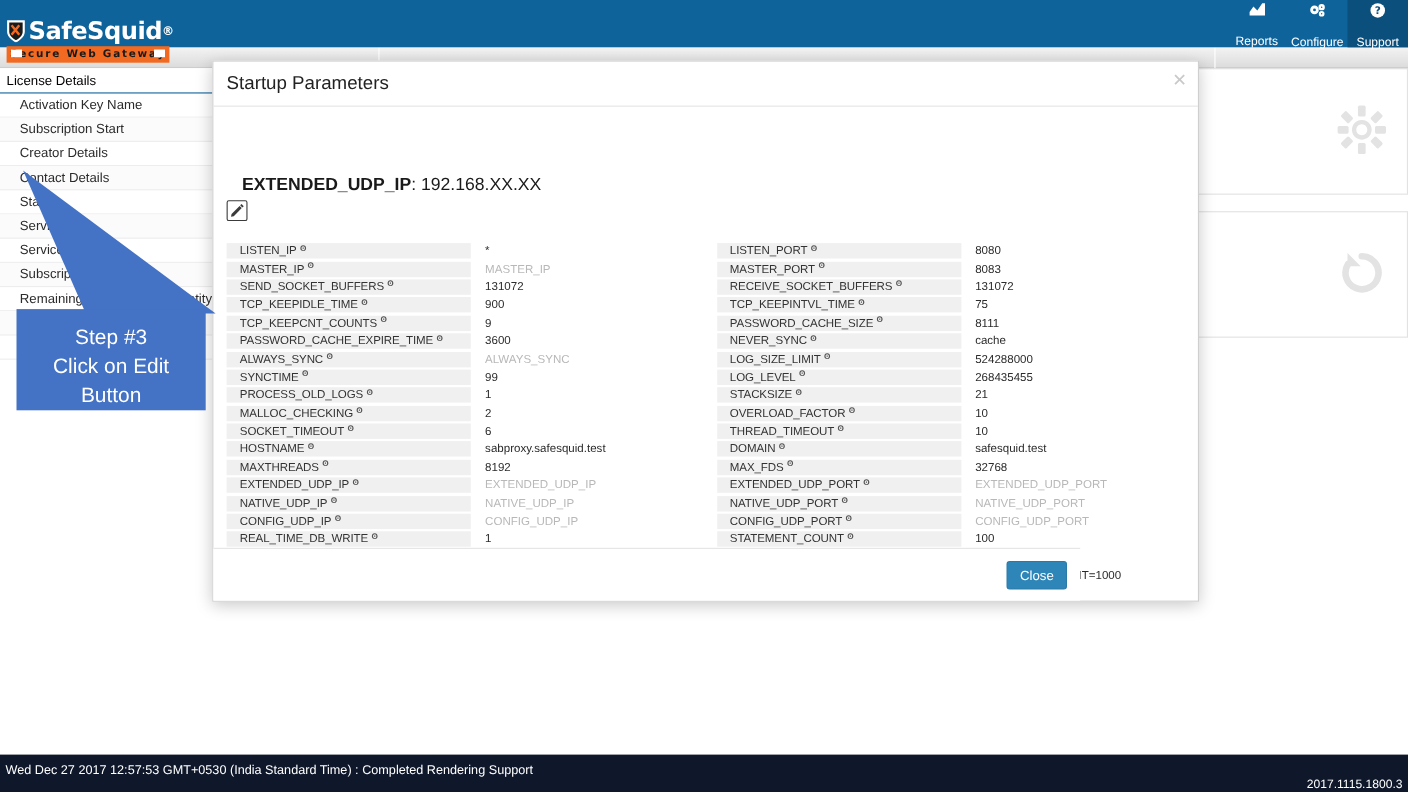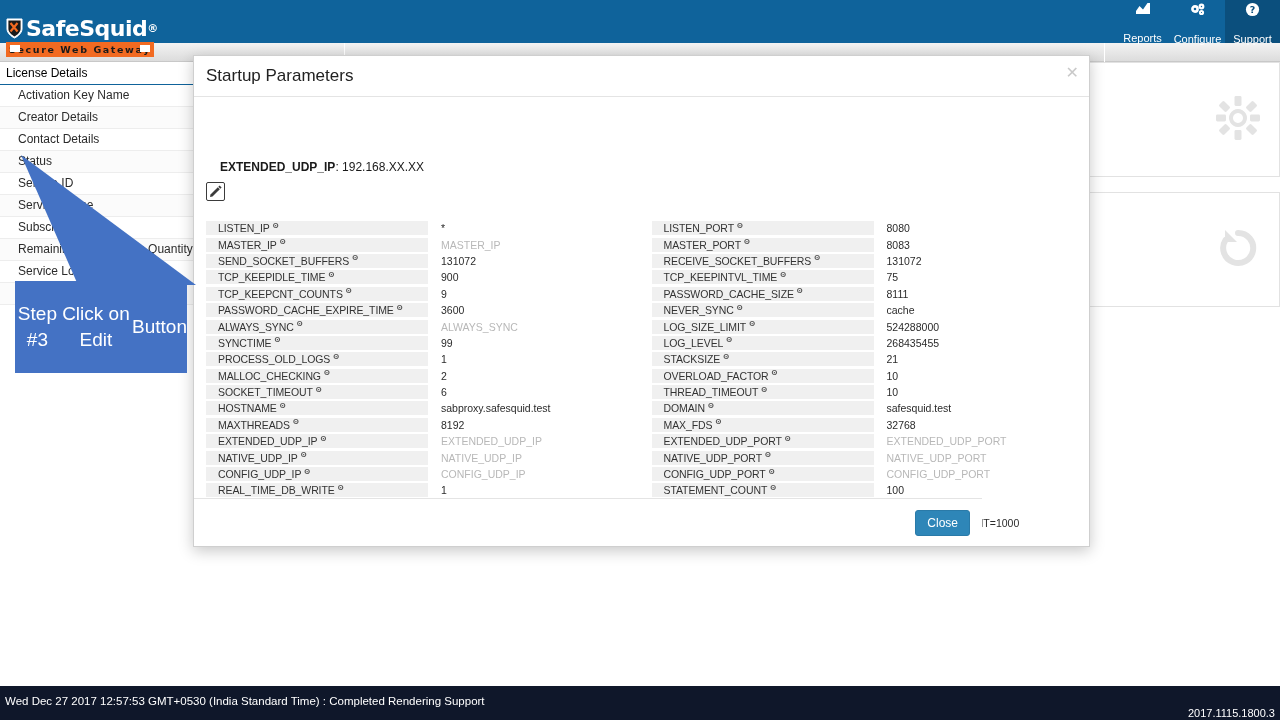--- a/index.html
+++ b/index.html
@@ -107,21 +107,21 @@
   .modal-title {
     position:absolute; left:12px; top:10px; font-size:17px;
     font-weight:normal; color:#222;
   }
   .modal-close {
     position:absolute; right:10px; top:9px; font-size:16px;
     color:#c9c9c9; cursor:pointer; line-height:16px; font-family:"DejaVu Sans", sans-serif;
   }
   .modal-body { position:relative; height:409px; padding:0; }
   .kv-head {
-    position:absolute; left:12px; top:63px; font-size:12px; color:#1a1a1a;padding-left:14px;
+    position:absolute; left:12px; top:63px; font-size:16px; color:#1a1a1a;padding-left:14px;
   }
   .kv-head b { font-weight:bold; }
   .edit-btn {
     position:absolute; left:12px; top:85px; width:19px; height:19px;
     border:1.4px solid #3b3b3b; border-radius:2px; cursor:pointer;
     background:#fff;
   }
   .edit-btn svg { position:absolute; left:2px; top:2px; }
 
   .cols {
@@ -156,21 +156,21 @@
     border:1px solid #2a7aa8; border-radius:3px;
     padding:5px 11px; cursor:pointer;
     font-family:"Liberation Sans", sans-serif;
   }
 
   
   .callout-svg { position:absolute; left:0; top:130px; z-index:25; pointer-events:none; }
   .callout-box {
     position:absolute; left:15px; top:281px; width:172px; height:92px;
     background:#4472C4; z-index:26;
-    display:flex; flex-direction:row; align-items:center; justify-content:flex-end;
+    display:flex; flex-direction:column; align-items:center; justify-content:flex-end;
   }
   .callout-box div {
     color:#ffffff; font-size:19px; line-height:26px; text-align:center;
     font-family:"Liberation Sans", sans-serif;
   }
 
   
   .footer {
     position:absolute; left:0; bottom:0; width:1280px; height:34px;
     background:#0f172a; color:#ffffff; z-index:30;
@@ -236,20 +236,21 @@
 
   <div class="tabstrip">
     <span class="tsep" style="left:344px"></span>
     <span class="tsep" style="left:1104px"></span>
   </div>
 
   <div class="leftpanel">
     <div class="lp-title">License Details</div>
     <div>
       <div class="lp-row">Activation Key Name</div>
+      <div class="lp-row">Subscription Start</div>
       <div class="lp-row">Creator Details</div>
       <div class="lp-row">Contact Details</div>
       <div class="lp-row">Status</div>
       <div class="lp-row">Service ID</div>
       <div class="lp-row">Service Name</div>
       <div class="lp-row">Subscription Type</div>
       <div class="lp-row">Remaining Subscription Quantity</div>
       <div class="lp-row">Service Location</div>
       <div class="lp-row">Last Updated Time</div>
     </div>

